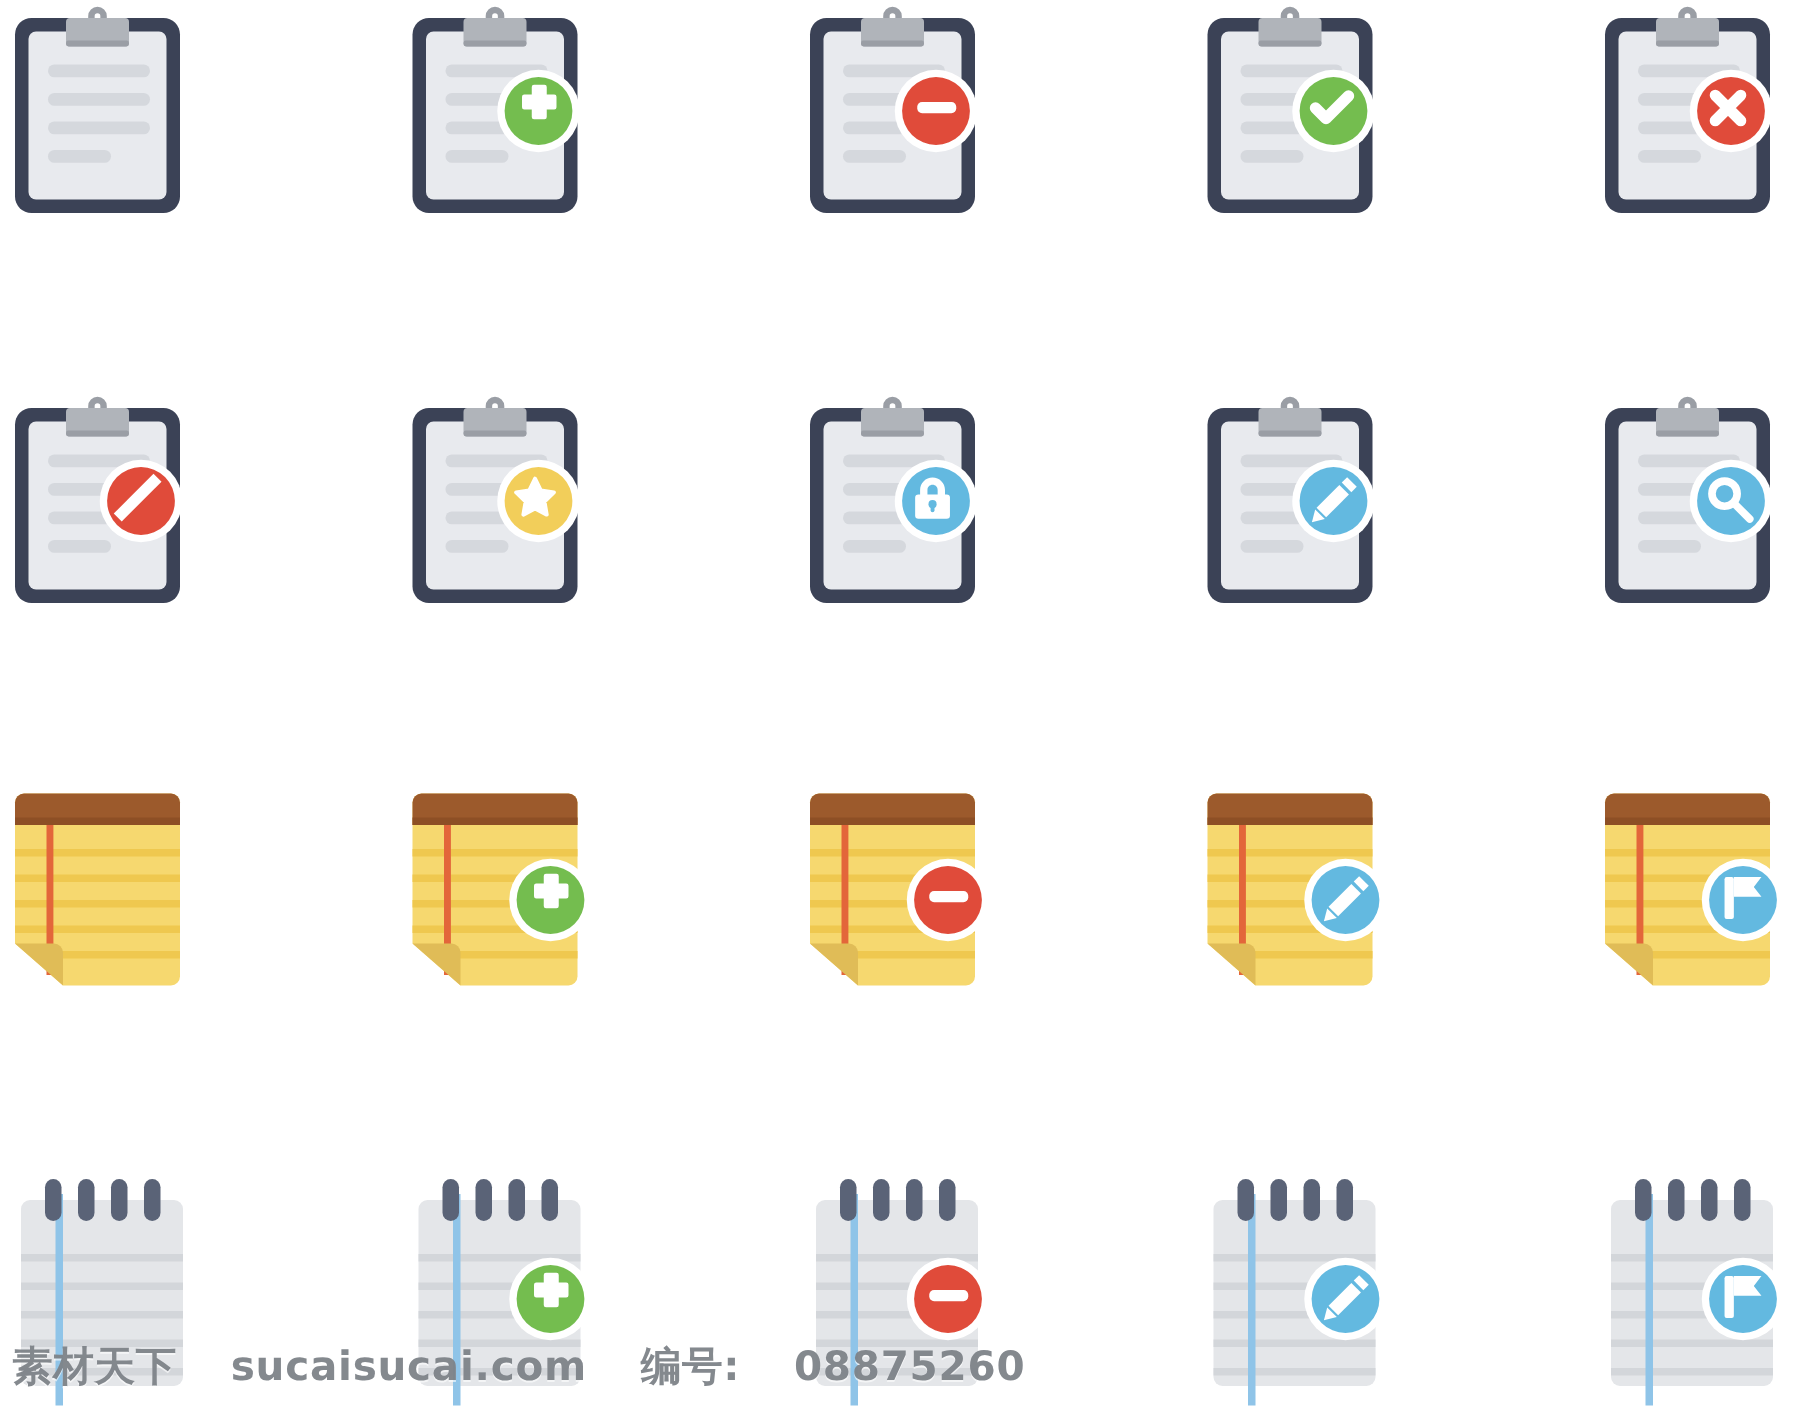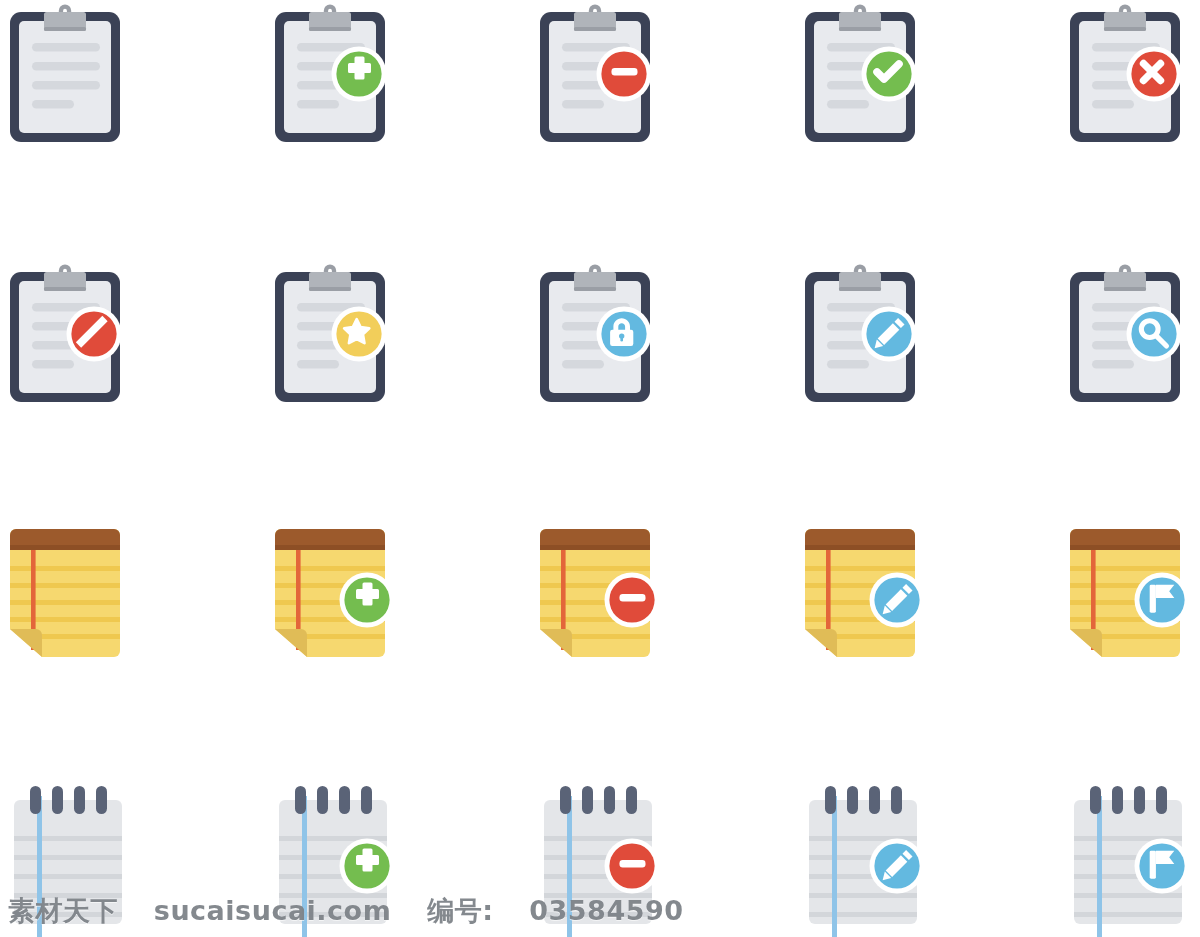--- a/index.html
+++ b/index.html
@@ -632,14 +632,14 @@
     </div>
   </div>
 
 <div id="watermark">
   <span class="wm-seg">素材天下</span>
   <span class="wm-gap"></span>
   <span class="wm-seg">sucaisucai.com</span>
   <span class="wm-gap"></span>
   <span class="wm-seg">编号:</span>
   <span class="wm-gap"></span>
-  <span class="wm-seg">03584590</span>
+  <span class="wm-seg">08875260</span>
 </div>
 
 </body></html>

